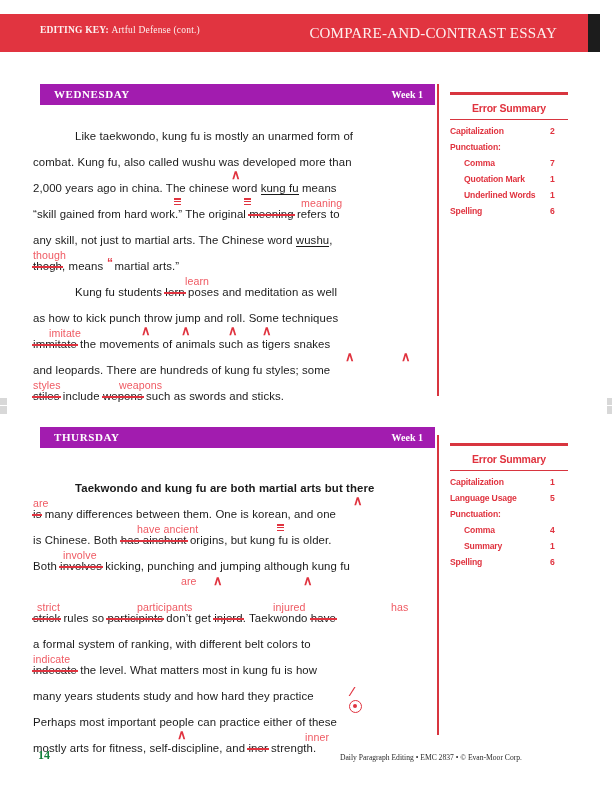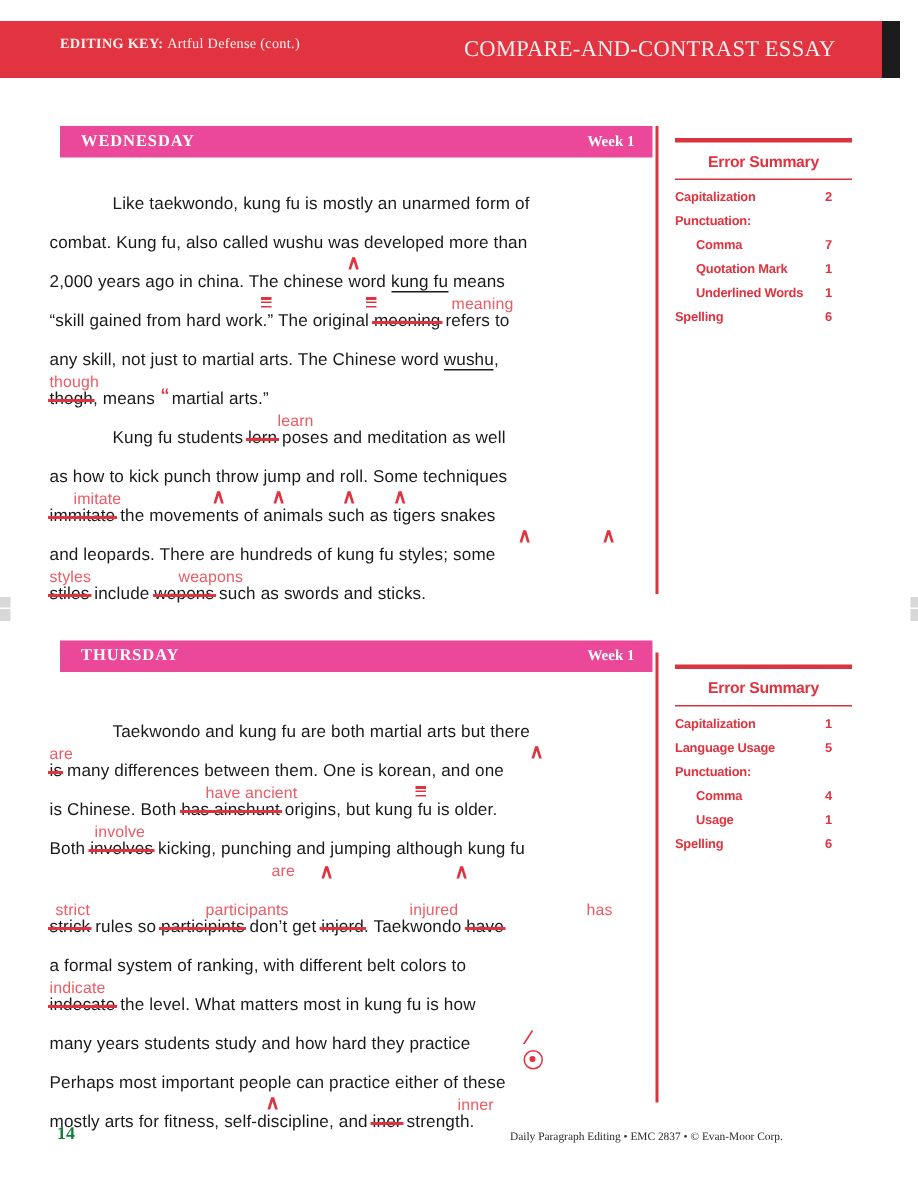--- a/index.html
+++ b/index.html
@@ -21,21 +21,21 @@
     font-size:9.5px;font-weight:bold;letter-spacing:.2px;
   }
   .head-left .ital{font-weight:normal;font-style:normal;}
   .head-right{
     position:absolute;right:55px;top:25px;color:#fdf0ef;
     font-size:15px;font-weight:normal;letter-spacing:.2px;
   }
 
   
   .daybar{
-    position:absolute;background:#ec4899;height:21px;
+    position:absolute;background:#a21caf;height:21px;
     left:40px;width:395px;color:#ffffff;
   }
   .daybar .day{
     position:absolute;left:14px;top:4px;font-size:11px;font-weight:bold;
     letter-spacing:.6px;font-family:"Liberation Serif",serif;
   }
   .daybar .wk{
     position:absolute;right:12px;top:4.5px;font-size:10px;font-weight:bold;
     font-family:"Liberation Serif",serif;
   }
@@ -286,33 +286,33 @@
     </div>
     <div class="es-row" style="top:66px;">
       <span class="lbl">Punctuation:</span>
       <span class="num"></span>
     </div>
     <div class="es-row ind" style="top:82px;">
       <span class="lbl">Comma</span>
       <span class="num">4</span>
     </div>
     <div class="es-row ind" style="top:98px;">
-      <span class="lbl">Usage</span>
+      <span class="lbl">Summary</span>
       <span class="num">1</span>
     </div>
     <div class="es-row" style="top:114px;">
       <span class="lbl">Spelling</span>
       <span class="num">6</span>
     </div>
   </div>
 
   <div class="passage" style="top:482px;">
 
     <div class="ln" style="top:0px;">
-      <div class="txt nojust" style="padding-left:42px;">
+      <div class="txt nojust" style="padding-left:42px;font-weight:bold;">
         <span>Taekwondo and kung fu are both martial arts</span>
         <span>but there</span>
       </div>
       <span class="caret" style="left:320px;">∧</span>
     </div>
 
     <div class="ln" style="top:26px;">
       <div class="txt nojust">
         <span class="strike">is</span>
         <span>many differences between them. One is korean, and one</span>

